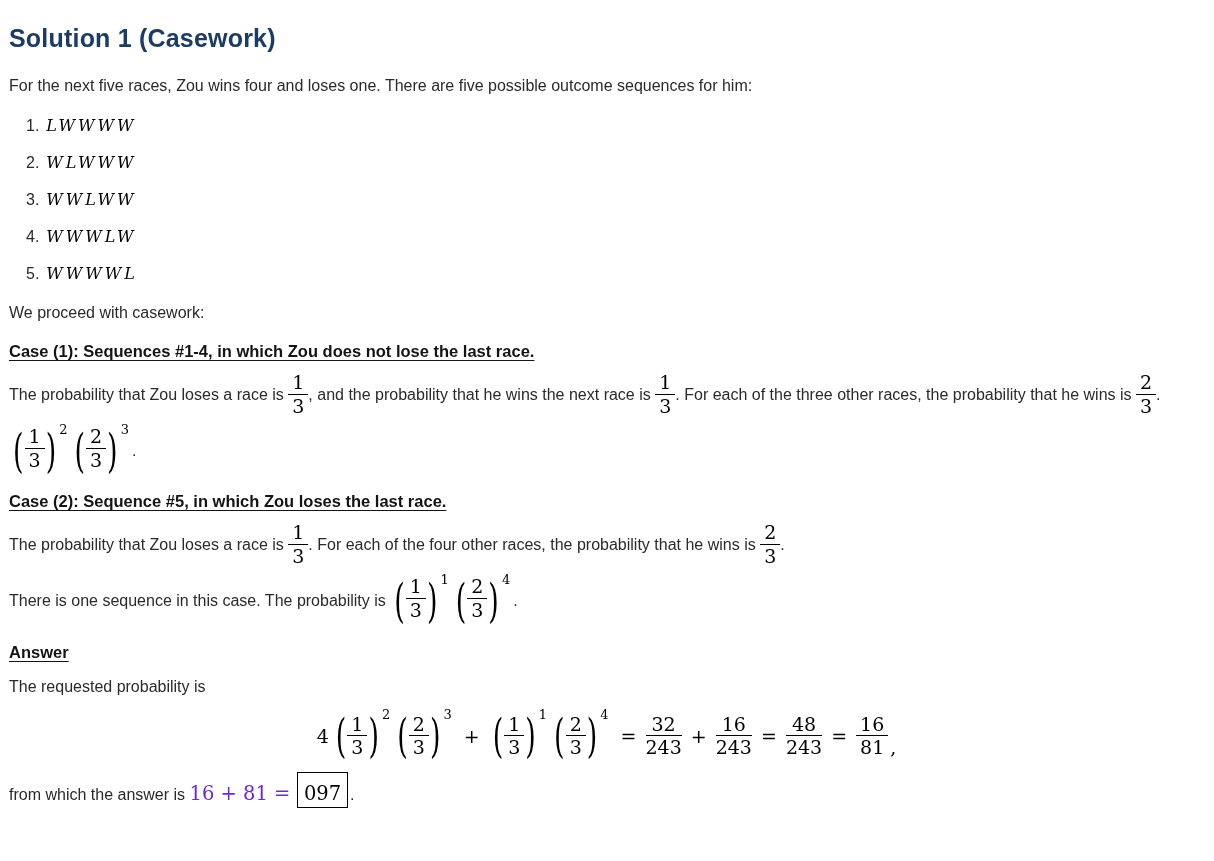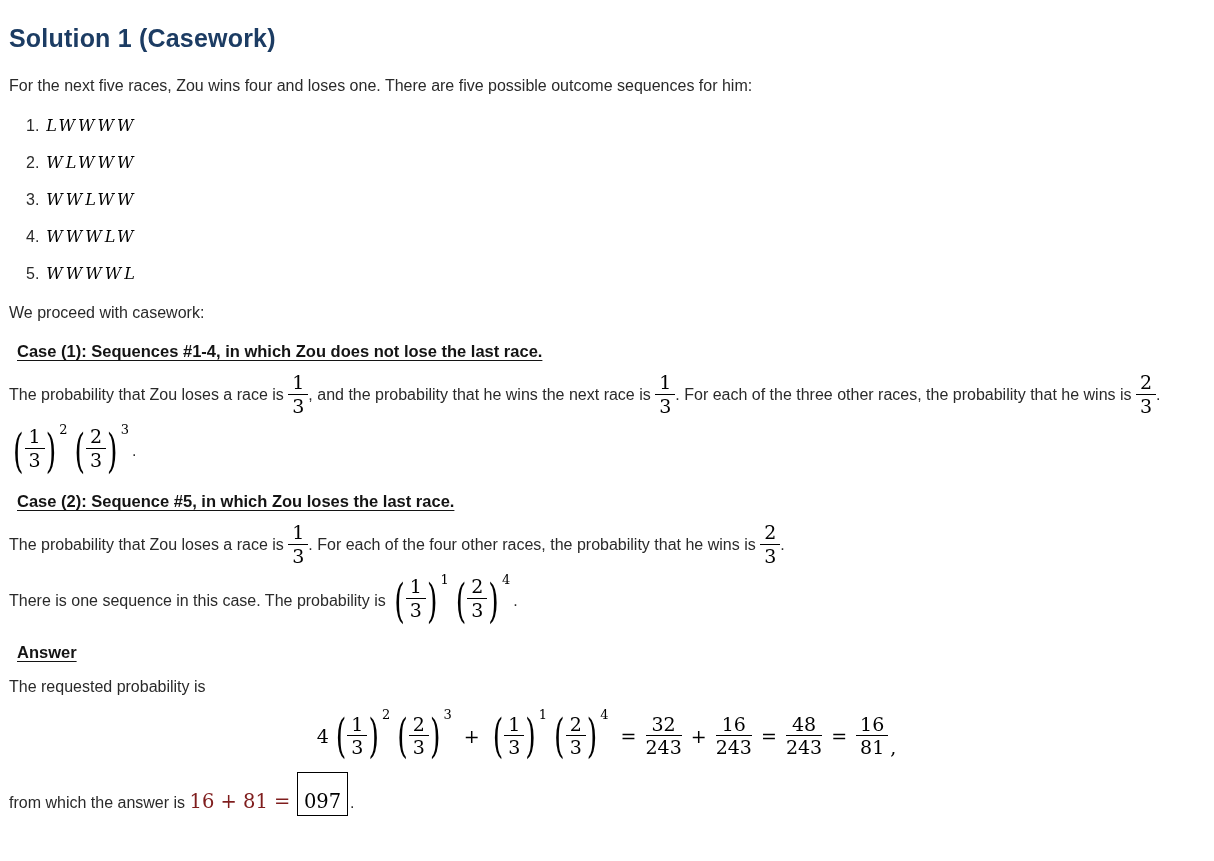--- a/index.html
+++ b/index.html
@@ -24,21 +24,21 @@
   .li-num { font-size:16px; color:#2a2a2a; margin-right:7px; }
   .seq {
     font-family:"DejaVu Serif","Liberation Serif",serif;
     font-style:italic; font-size:16px; color:#000;
     letter-spacing:3px; line-height:26px;
   }
 
   .case-heading {
     font-size:16.5px; font-weight:700; color:#141414;
     text-decoration:underline; text-underline-offset:3px;
-    margin:18px 8px 13px;
+    margin:18px 0 13px;
   }
 
   
   .mfrac {
     display:inline-flex; flex-direction:column; text-align:center;
     vertical-align:middle; position:relative; top:-2px;
     font-family:"DejaVu Serif","Liberation Serif",serif;
     font-size:19px; color:#000; line-height:1.08;
   }
   .mfrac .fnum { padding:0 4px 1px; border-bottom:1.3px solid #000; }
@@ -66,24 +66,24 @@
     font-size:19px; color:#000; margin:16px 0 14px;
   }
   .equation .mfrac, .equation .pgroup { top:0; }
   .op { margin:0 9px; }
   .coef { margin-right:3px; }
   .tail-comma { align-self:center; transform:translateY(11px); margin-left:2px; }
 
   .final-line { font-size:16px; color:#2a2a2a; margin:4px 0 0; line-height:34px; }
   .final-math {
     font-family:"DejaVu Serif","Liberation Serif",serif;
-    font-size:19.5px; color:#7f1d1d;text-align:right;
+    font-size:19.5px; color:#6d28d9;text-align:right;
   }
   .boxed {
-    display:inline-block; border:1.2px solid #000; padding:16px 6px 1px;
+    display:inline-block; border:1.2px solid #000; padding:8px 6px 1px;
     font-family:"DejaVu Serif","Liberation Serif",serif;
     font-size:19.5px; color:#000; margin:0 2px; line-height:25px;
   }
 </style>
 </head>
 <body>
 
 <div class="page">
 
   <h2 class="title">Solution 1 (Casework)</h2>

